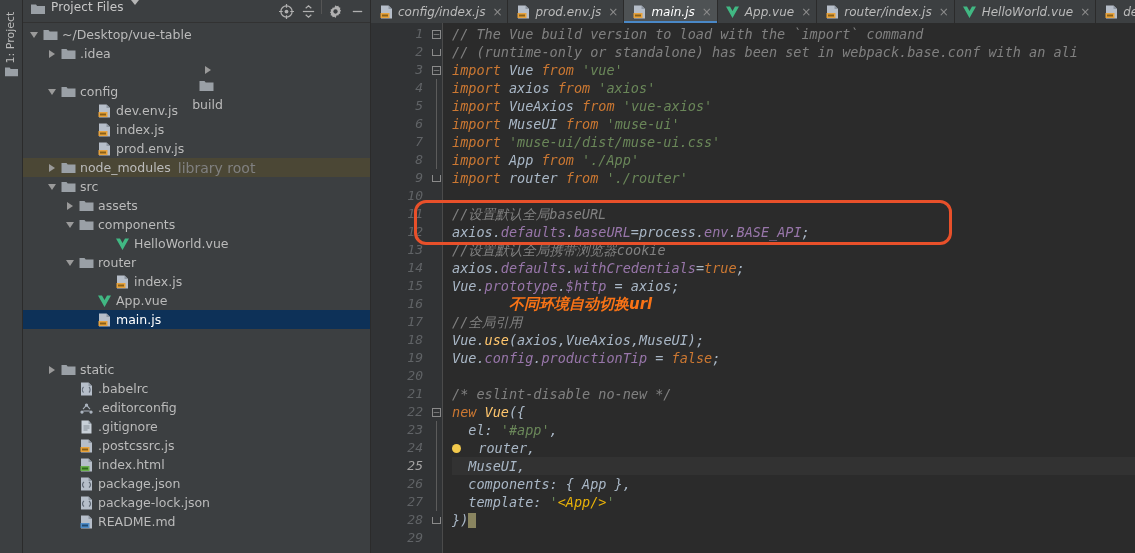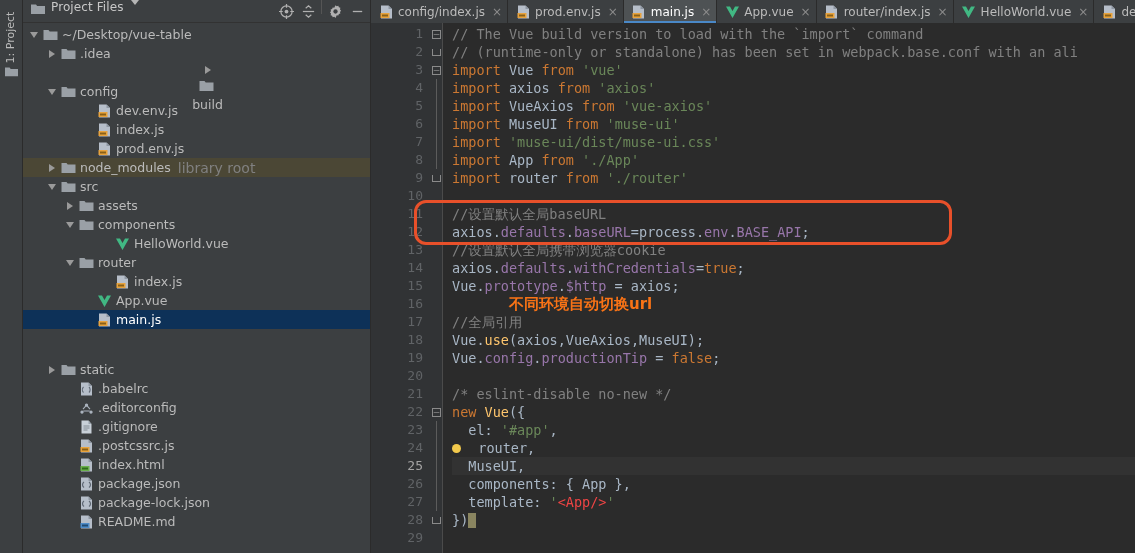--- a/index.html
+++ b/index.html
@@ -70,21 +70,21 @@
     width: 14px; height: 19px; flex: 0 0 14px;
     display: flex; align-items: center; justify-content: center;
   }
   .tri-r { width:0;height:0;border-top:4px solid transparent;border-bottom:4px solid transparent;border-left:6px solid #9a9a9a; }
   .tri-d { width:0;height:0;border-left:4px solid transparent;border-right:4px solid transparent;border-top:6px solid #9a9a9a; }
   .row .ico { width: 18px; height: 16px; flex: 0 0 18px; display:flex; align-items:center; justify-content:center; margin-right: 3px; }
   .row .lbl { line-height: 19px; }
   .row .sub { color: #808080; font-size: 14px; margin-left: 7px; }
 
   
-  .editor-area { flex: 1 1 auto; height: 553px; display: flex; flex-direction: column; background: #2b2b2b; min-width: 0; }
+  .editor-area { flex: 1 1 auto; height: 553px; display: flex; flex-direction: column; background: #2b2b2b; min-width: 0; font-style: italic; }
   .tabbar {
     height: 23px; background: #3c3f41; display: flex; align-items: stretch;
     overflow: hidden; flex: 0 0 23px;
   }
   .etab {
     display: flex; align-items: center; padding: 0 5px 0 7px;
     font-size: 12px; color: #bbbbbb; white-space: nowrap;
     border-right: 1px solid #2b2b2b; position: relative;
     background: #3c3f41;
   }
@@ -126,21 +126,21 @@
     white-space: pre; position: relative; overflow: hidden;
   }
   .cl { height: 18px; line-height: 18px; color: #a9b7c6; }
   .cl.cur { background: #323232; }
   .cmt { color: #808080; }
   .kw  { color: #cc7832; }
   .str { color: #6a8759; }
   .ident { color: #a9b7c6; }
   .prop { color: #9876aa; }
   .mth { color: #ffc66d; }
-  .tmpl { color: #ef4444; }
+  .tmpl { color: #eab308; }
 
   .bulb {
     display: inline-block; width: 9px; height: 9px; border-radius: 50%;
     background: #f2c94c; vertical-align: middle; margin-right: 1px;
     position: relative; top: -1px;
   }
   .cursor-block {
     display: inline-block; width: 8px; height: 15px;
     background: #8a8560; vertical-align: text-bottom;
   }

